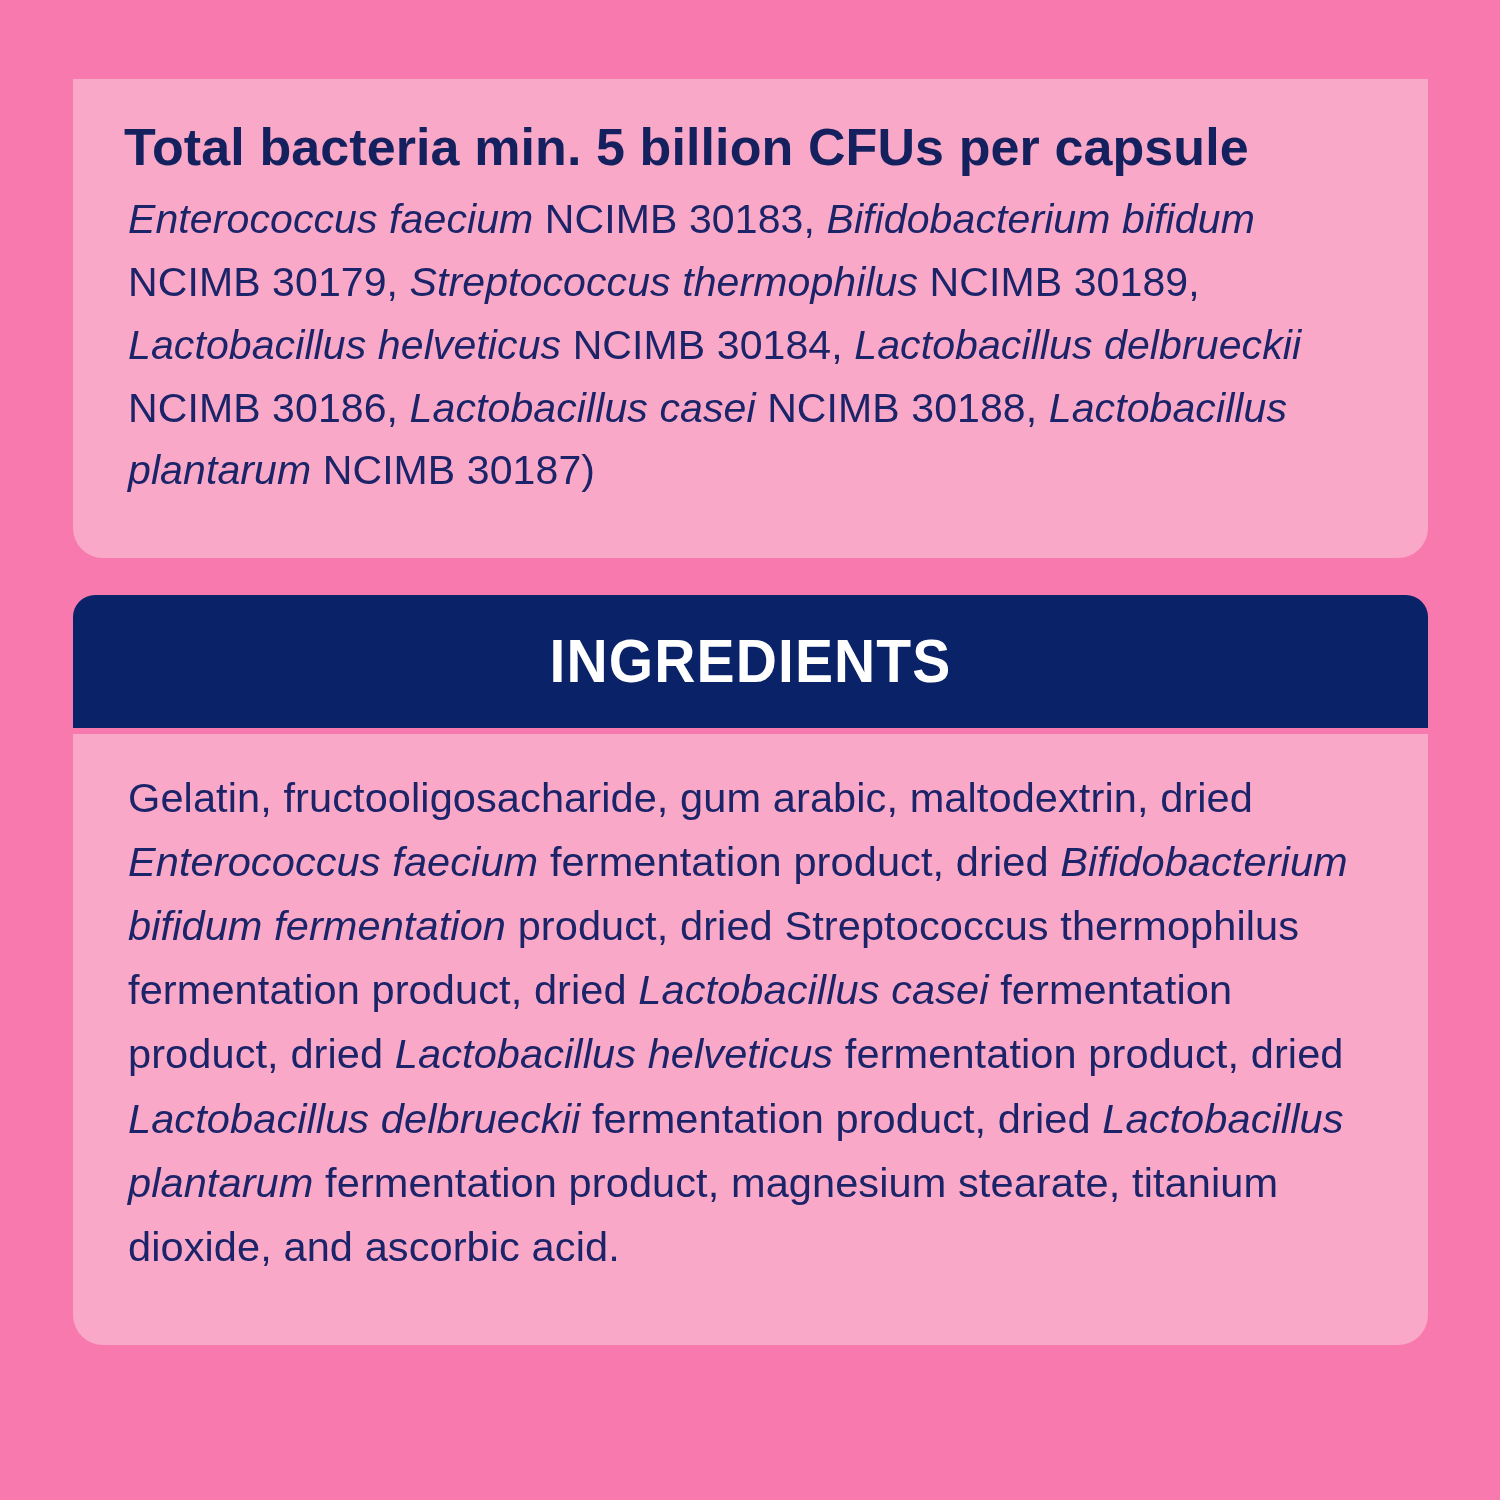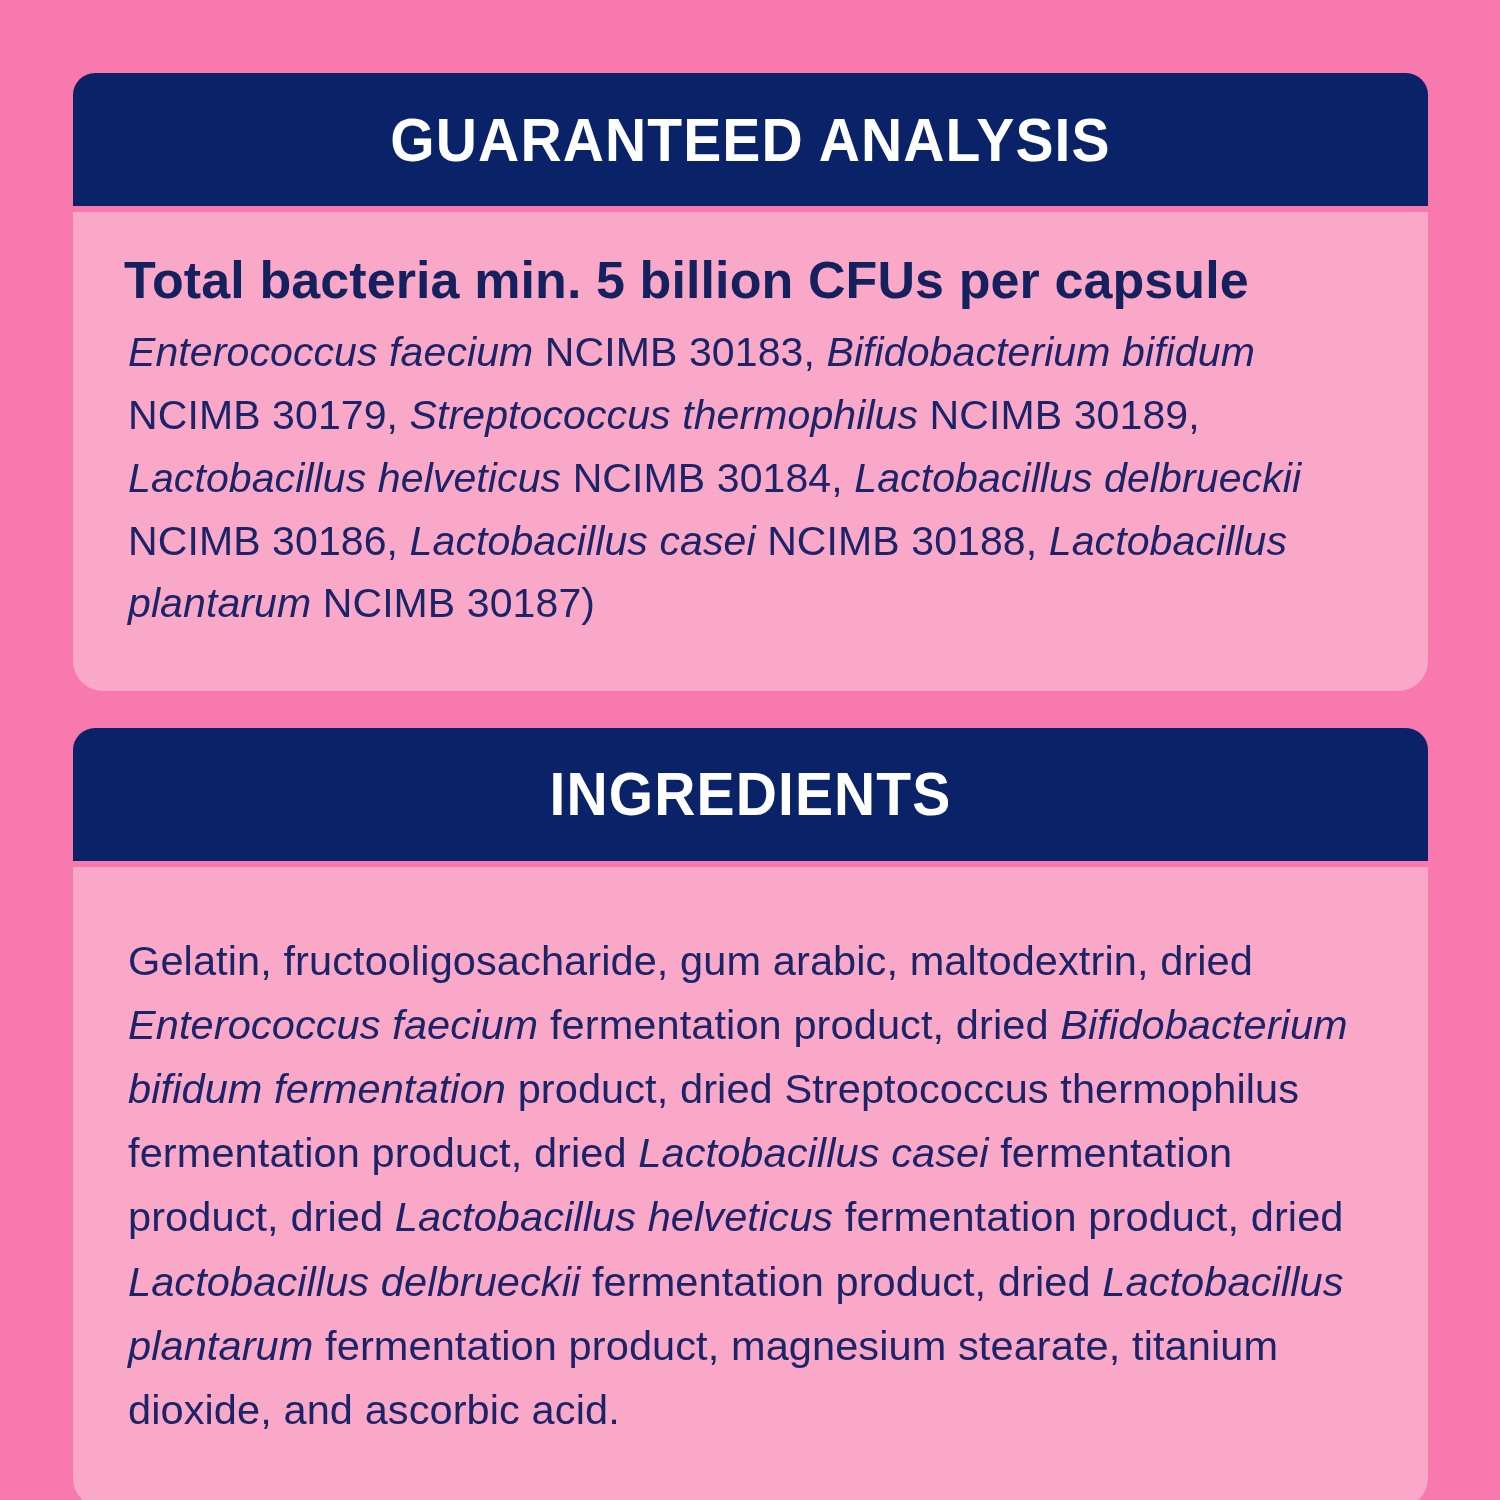--- a/index.html
+++ b/index.html
@@ -58,21 +58,21 @@
     box-sizing: border-box;
     padding: 38px 48px 40px 51px;
     margin-top: 6px;
   }
 
   .ga-body {
     padding-bottom: 52px;
   }
 
   .ing-body {
-    padding-top: 58px;
+    padding-top: 28px;
     padding-bottom: 62px;
   }
 
   .lead {
     color: #15215e;
     font-family: "Liberation Sans Narrow", "Liberation Sans", sans-serif;
     font-weight: bold;
     font-size: 52px;
     line-height: 1.18;
     margin: 0 0 10px 0;
@@ -97,23 +97,20 @@
   .lead i {
     font-style: italic;
   }
 </style>
 </head>
 <body>
 
 <div class="page">
 
   <div class="section">
-    <div class="section-header">
-      <div class="section-header-title">GUARANTEED ANALYSIS</div>
-    </div>
     <div class="section-body ga-body">
       <p class="lead">Total bacteria min. 5 billion CFUs per capsule</p>
       <p class="para"><i>Enterococcus faecium</i><span> NCIMB 30183, </span><i>Bifidobacterium bifidum</i><span> NCIMB 30179, </span><i>Streptococcus thermophilus</i><span> NCIMB 30189, </span><i>Lactobacillus helveticus</i><span> NCIMB 30184, </span><i>Lactobacillus delbrueckii</i><span> NCIMB 30186, </span><i>Lactobacillus casei</i><span> NCIMB 30188, </span><i>Lactobacillus plantarum</i><span> NCIMB 30187)</span></p>
     </div>
   </div>
 
   <div class="section">
     <div class="section-header">
       <div class="section-header-title">INGREDIENTS</div>
     </div>

